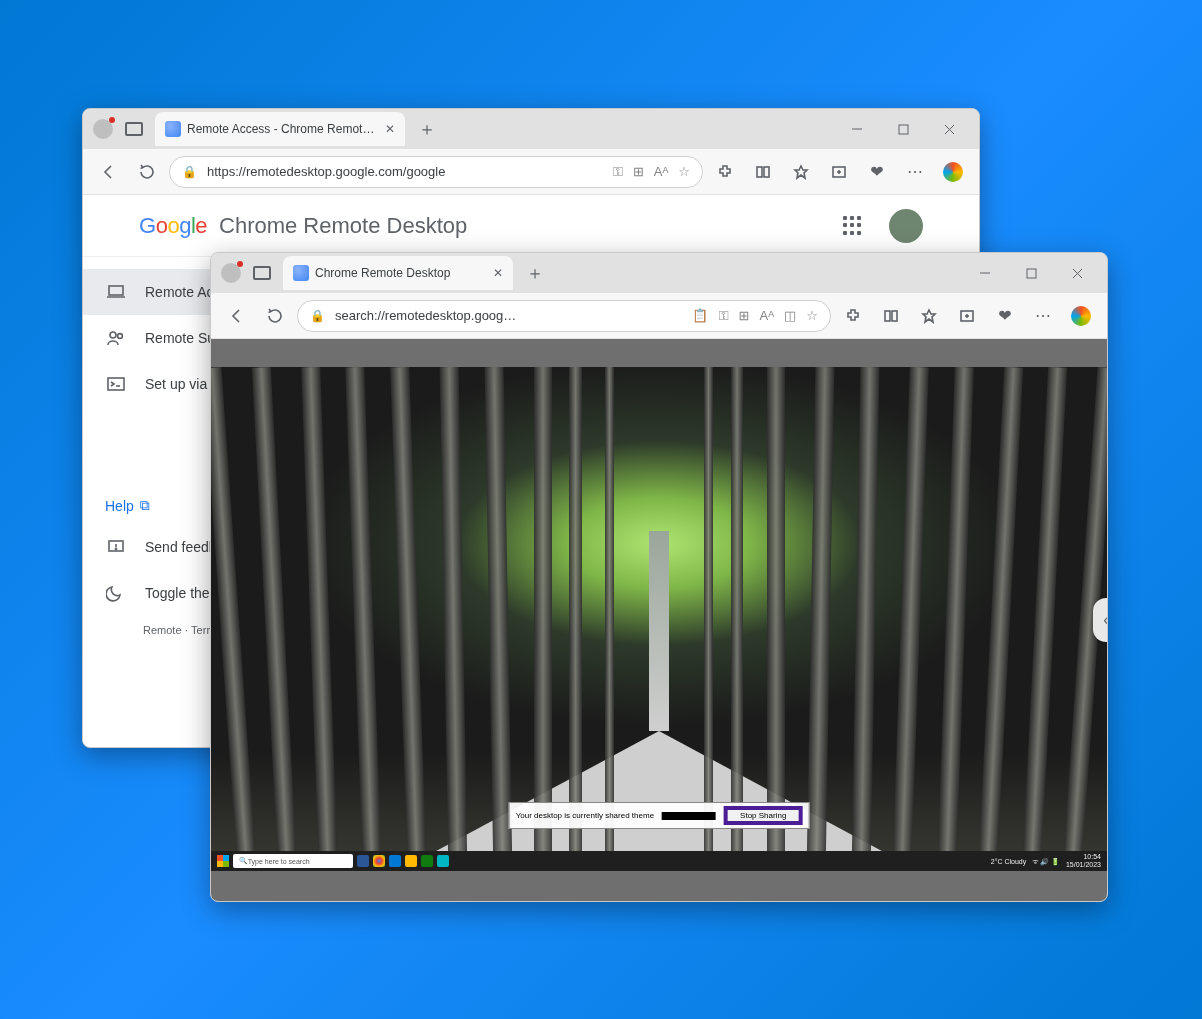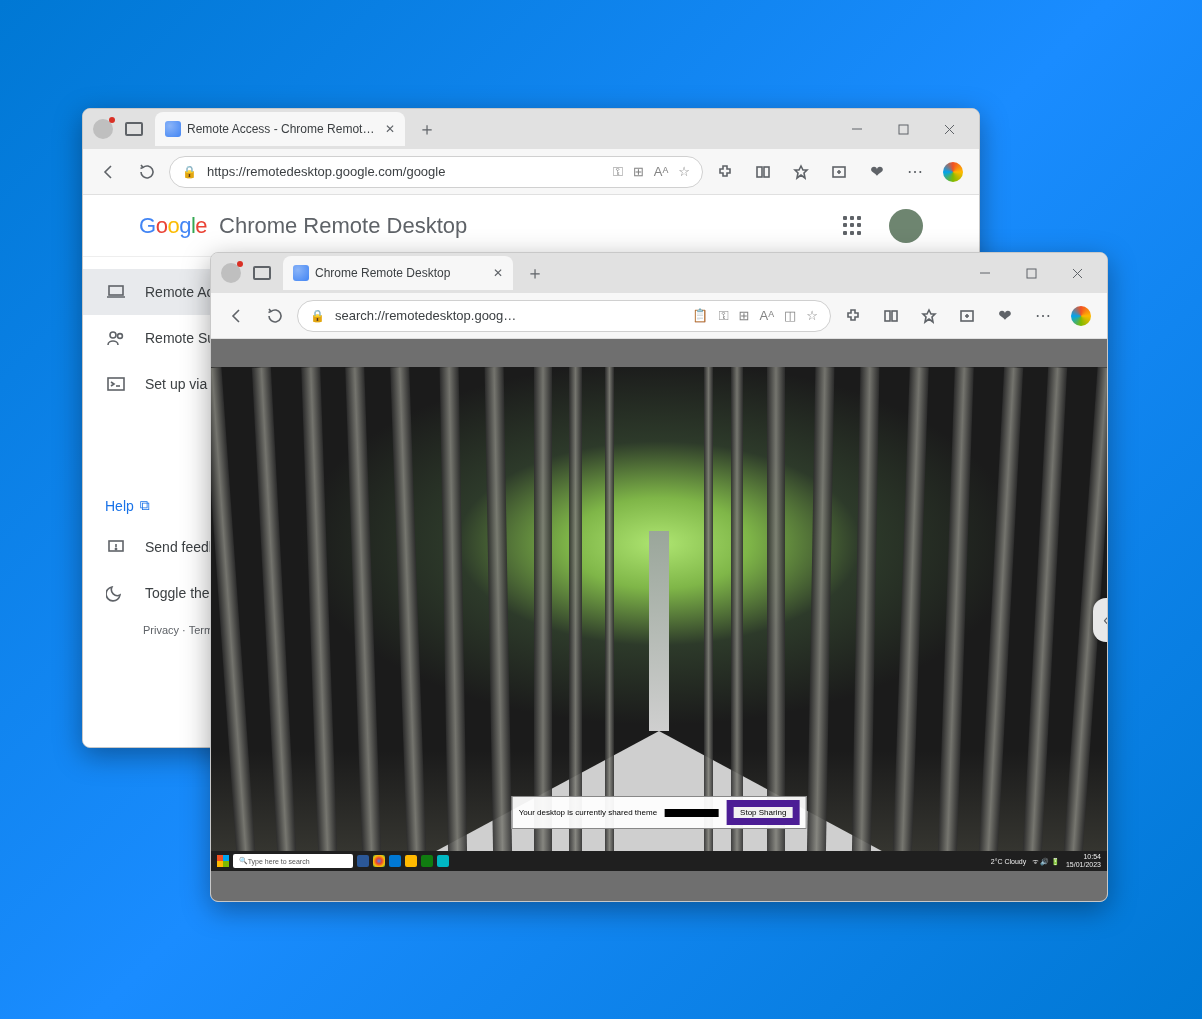--- a/index.html
+++ b/index.html
@@ -56,21 +56,21 @@
 .remote-area { flex: 1; background: #6f6f6f; display: flex; flex-direction: column; position: relative; overflow: hidden; }
 .remote-screen { position: absolute; left: 0; right: 0; top: 28px; bottom: 30px; background: #222; overflow: hidden; }
 .wallpaper { width: 100%; height: 100%; position: relative; background: radial-gradient(ellipse 50% 45% at 50% 35%, #aee571 0%, #7fb648 20%, #2d3a2a 45%, #1b1b1b 80%); }
 .path { position: absolute; bottom: 0; left: 50%; transform: translateX(-50%); width: 0; height: 0; border-left: 260px solid transparent; border-right: 260px solid transparent; border-bottom: 140px solid #cfcfcf; }
 .path::after { content:""; position:absolute; left:-10px; bottom:0; width:20px; height:200px; background: linear-gradient(#9aa69a, #cfcfcf); }
 .grass { position:absolute; bottom:0; left:0; right:0; height:120px; background: linear-gradient(to top, #3a3a34, transparent); }
 .bamboo { position:absolute; top:0; bottom:0; width:2.1%; background: linear-gradient(90deg, #2d2d2d, #7e7e77 50%, #2d2d2d); opacity:.9; }
 
 .share-bar { position: absolute; left: 50%; bottom: 42px; transform: translateX(-50%); background: rgba(255,255,255,.94); border: 1px solid #888; font-size: 8px; padding: 3px 6px; display: flex; align-items: center; gap: 8px; }
 .redact { display:inline-block; width:54px; height:8px; background:#000; vertical-align: middle; }
-.stop-btn { border: 7px solid #4c1d95; padding: 1px 6px; font-size: 8px; background: #f1f1f1; }
+.stop-btn { border: 4px solid #4c1d95; padding: 1px 12px; font-size: 8px; background: #f1f1f1; }
 
 .remote-taskbar { position: absolute; left: 0; right: 0; bottom: 30px; height: 20px; background: #1f1f1f; display: flex; align-items: center; padding: 0 6px; gap: 4px; font-size: 7px; color: #eee; }
 .remote-taskbar .start { width: 12px; height: 12px; background: conic-gradient(#00a4ef 25%, #7fba00 0 50%, #ffb900 0 75%, #f25022 0); }
 .remote-taskbar .search { flex:0 0 120px; height: 14px; background: #fff; color:#555; display:flex; align-items:center; padding:0 6px; border-radius:2px; }
 .remote-taskbar .tray { margin-left:auto; display:flex; gap:6px; align-items:center; }
 .pinned { width:12px; height:12px; border-radius:2px; }
 
 .side-handle { position: absolute; right: -12px; top: 50%; transform: translateY(-50%); width: 26px; height: 44px; background: #e8e8e8; border-radius: 13px 0 0 13px; display:flex; align-items:center; justify-content:center; color:#5f6368; box-shadow: -1px 0 4px rgba(0,0,0,.2);}
 </style>
 </head>
@@ -224,21 +224,21 @@
       </div>
       <div class="side-item">
         <span class="ic">
             <svg width="20" height="20" viewBox="0 0 20 20" fill="none" stroke="currentColor" stroke-width="1.6">
               <path d="M14 12a6 6 0 0 1-8-8 7 7 0 1 0 8 8z"></path>
             </svg>
           </span>
         <span>Toggle theme</span>
       </div>
       <div class="footer-links">
-        <span>Privacy</span><span> · </span><span>Terms</span>
+        <span>Remote</span><span> · </span><span>Terms</span>
       </div>
     </div>
   </div>
 </div>
 
 <div class="window win-front">
   <div class="tabstrip">
     <div class="prof-avatar"></div>
     <div class="tabview-icon"></div>
     <div class="tab">

